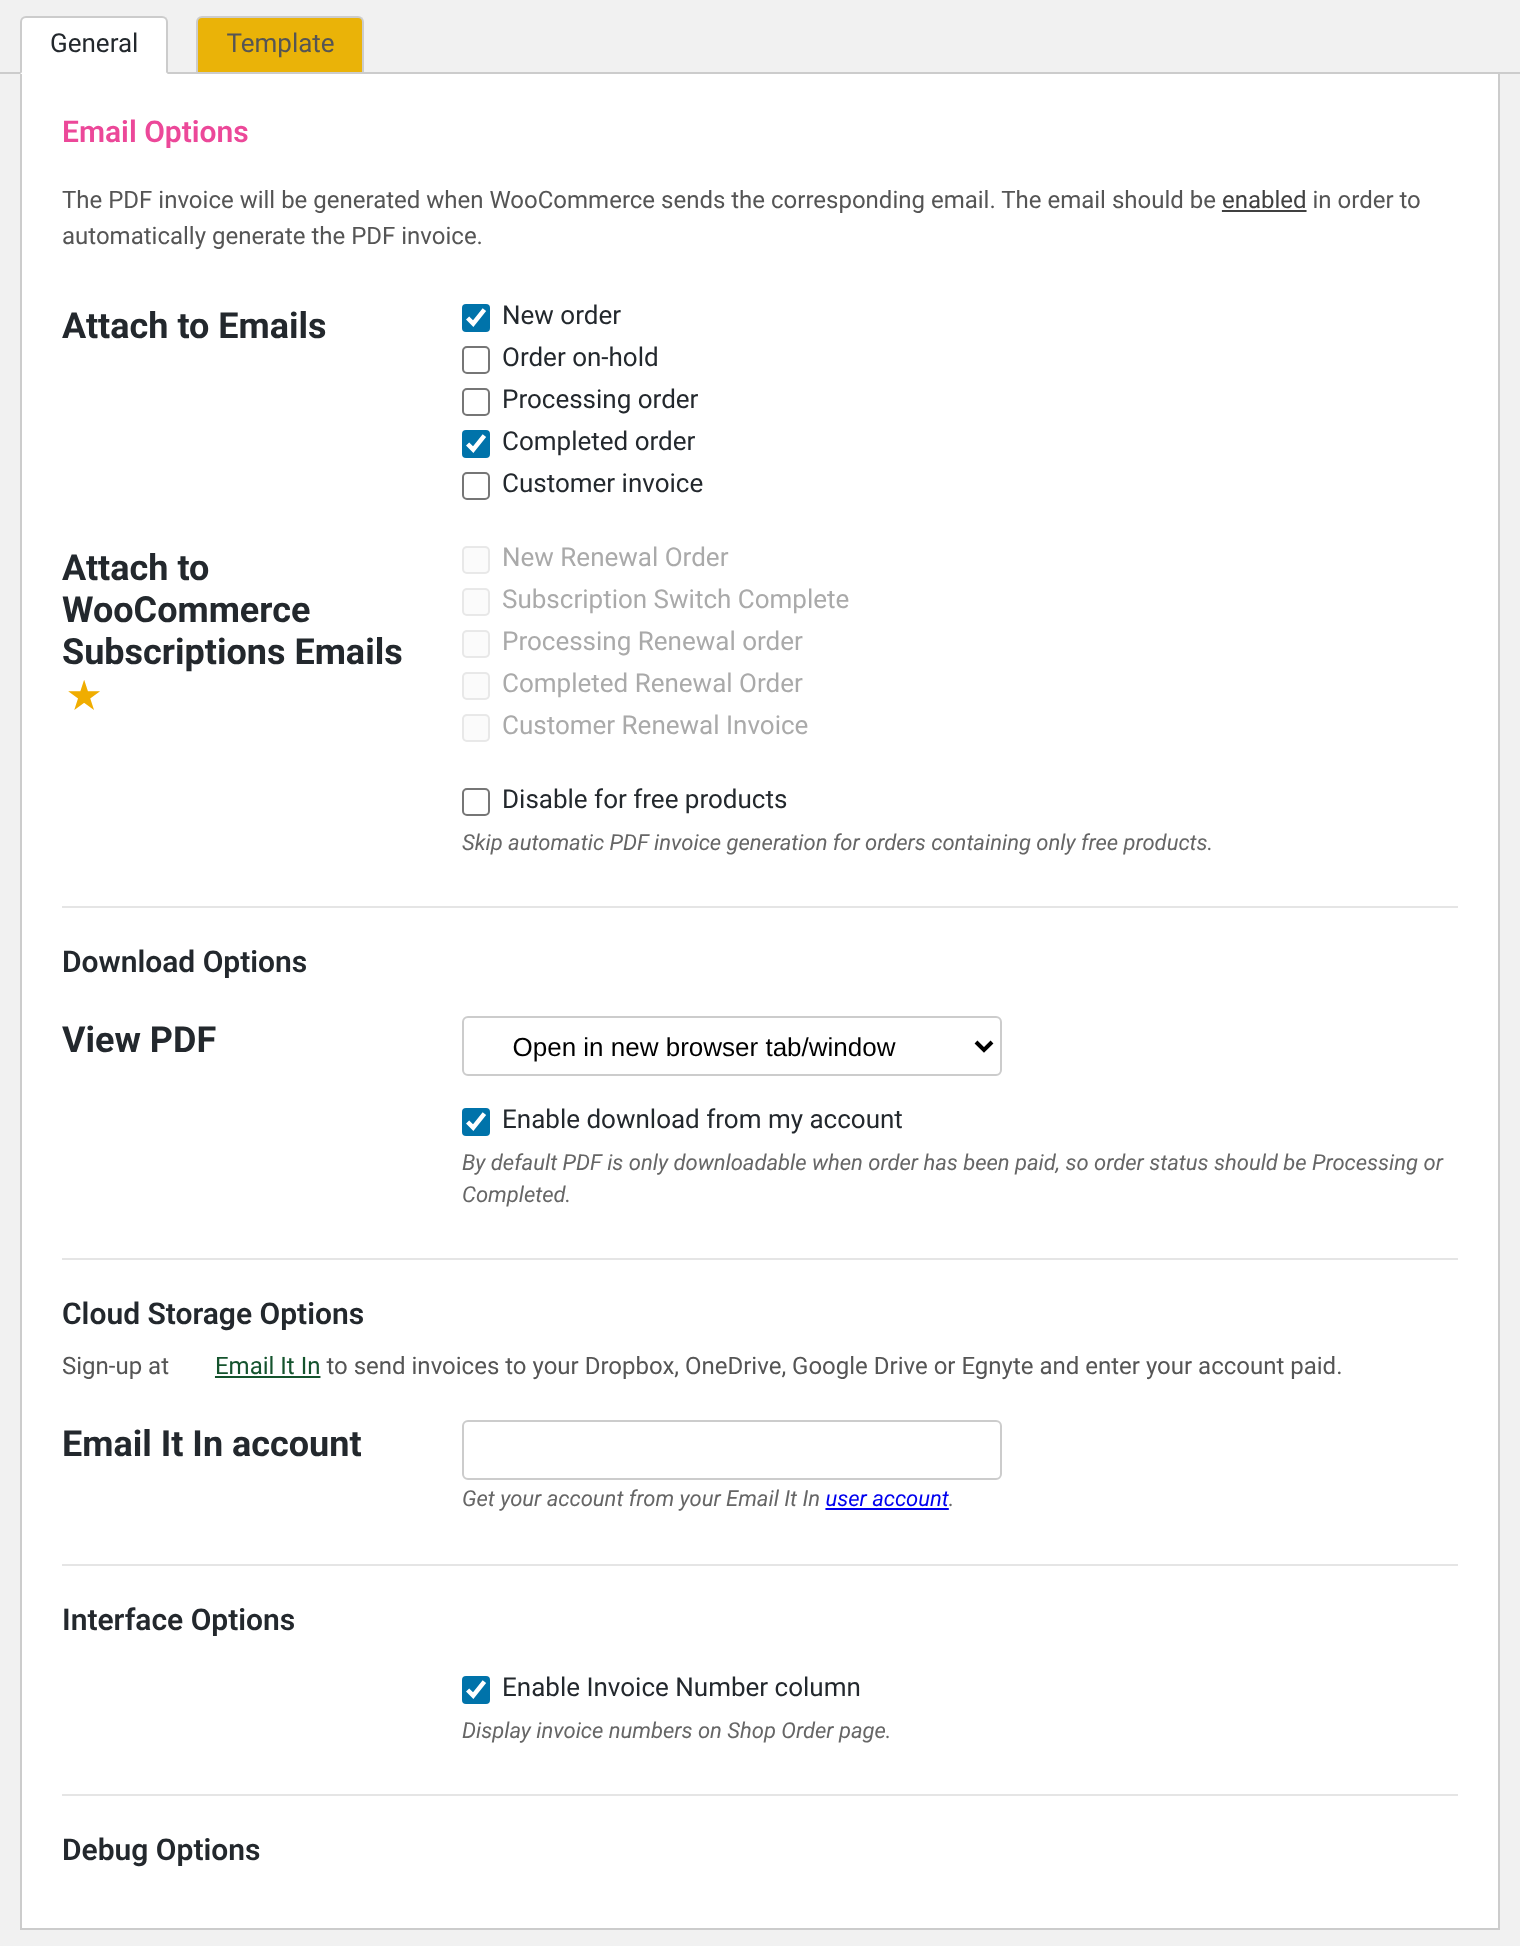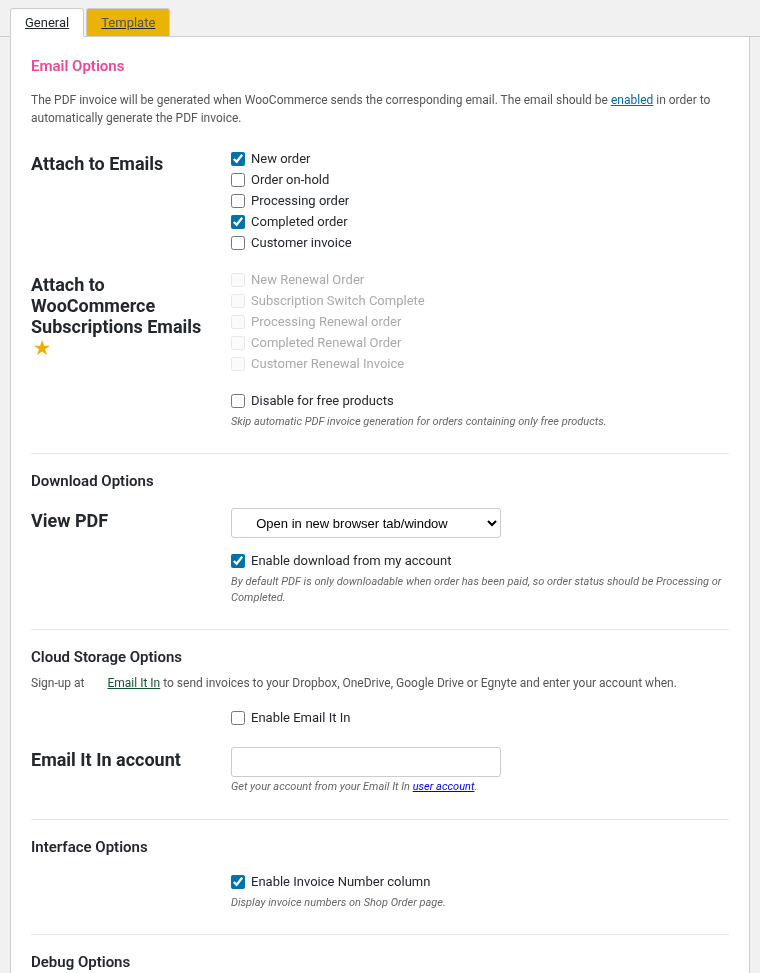--- a/index.html
+++ b/index.html
@@ -12,22 +12,21 @@
     .page-wrapper {
       background: #f1f1f1;
       min-height: 973px;
       padding: 0;
     }
     .tabs-bar {
       display: flex;
       border-bottom: 1px solid #ccc;
       background: #f1f1f1;
       padding: 8px 10px 0 10px;
-      gap: 2px;
-      text-decoration: underline;
+      gap: 14px;
     }
     .tab {
       padding: 6px 14px;
       border: 1px solid #ccc;
       border-bottom: none;
       background: #eab308;
       cursor: pointer;
       font-size: 13px;
       color: #555;
       border-radius: 3px 3px 0 0;
@@ -53,21 +52,21 @@
       margin-bottom: 10px;
       padding-bottom: 6px;
     }
     .info-text {
       color: #555;
       font-size: 12px;
       margin-bottom: 16px;
       line-height: 1.5;
     }
     .info-text a {
-      color: #0369a1;
+      color: #404040;
     }
     .form-table {
       width: 100%;
       border-collapse: collapse;
     }
     .form-table tr td:first-child {
       width: 200px;
       padding: 10px 10px 10px 0;
       vertical-align: top;
       font-weight: 700;
@@ -251,33 +250,24 @@
           <div class="hint-text">By default PDF is only downloadable when order has been paid, so order status should be Processing or Completed.</div>
         </td>
       </tr>
     </tbody>
       </table>
 
     <hr class="section-divider">
 
     <div class="section-heading">Cloud Storage Options</div>
     <div class="cloud-info">
-      <span>Sign-up at </span><a href="#">Email It In</a><span> to send invoices to your Dropbox, OneDrive, Google Drive or Egnyte and enter your account when.</span>
+      <span>Sign-up at </span><a href="#">Email It In</a><span> to send invoices to your Dropbox, OneDrive, Google Drive or Egnyte and enter your account paid.</span>
     </div>
     <table class="form-table">
       <tbody>
-          <tr>
-        <td></td>
-        <td>
-          <label class="checkbox-label">
-            <input type="checkbox" style=""> 
-                <span>Enable Email It In</span>
-          </label>
-        </td>
-      </tr>
       <tr>
         <td>Email It In account</td>
         <td>
           <input type="text" class="text-input" style="">
           <div class="hint-text">
             <span>Get your account from your Email It In </span><a href="#">user account</a><span>.</span>
           </div>
         </td>
       </tr>
     </tbody>

